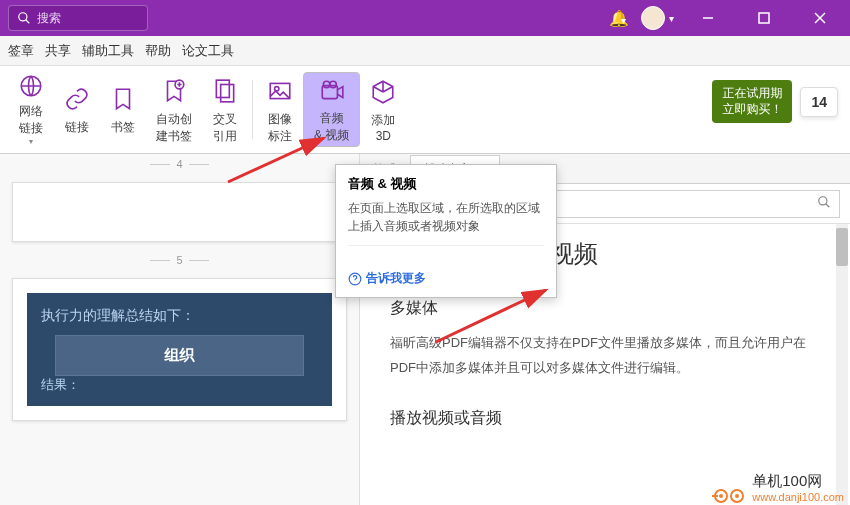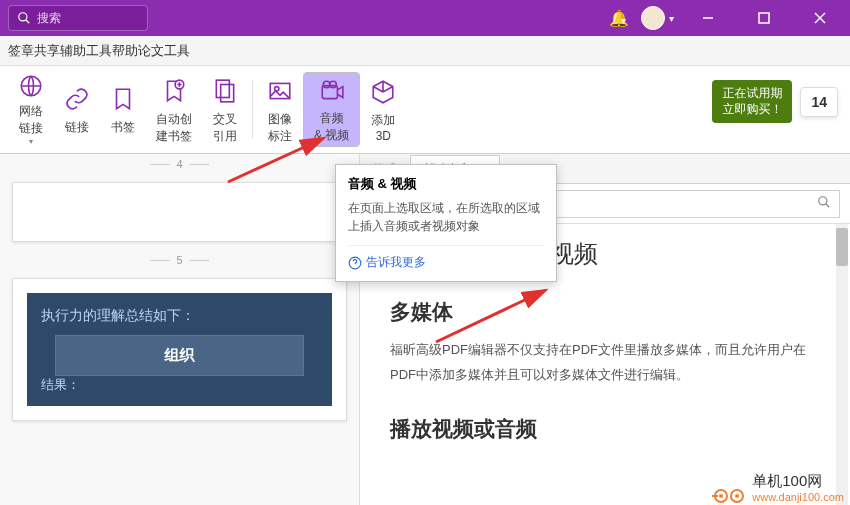--- a/index.html
+++ b/index.html
@@ -9,21 +9,21 @@
   .search-box { display: flex; align-items: center; background: #7a1e9c; border-radius: 4px; height: 26px; padding: 0 8px; width: 140px; border: 1px solid rgba(255,255,255,0.3); }
   .search-box svg { width: 14px; height: 14px; fill: #fff; }
   .search-box input { background: transparent; border: none; color: #fff; font-size: 12px; padding-left: 6px; width: 100px; outline: none; }
   .search-box input::placeholder { color: rgba(255,255,255,0.8); }
   .titlebar-right { margin-left: auto; display: flex; align-items: center; gap: 12px; }
   .win-btn { width: 44px; height: 36px; display: flex; align-items: center; justify-content: center; color: #fff; cursor: pointer; }
   .avatar { width: 24px; height: 24px; border-radius: 50%; background: #f5e6d3; border: 1px solid #fff; }
   .bell { color: #fff; font-size: 16px; }
   .down { color: #fff; font-size: 10px; margin-left: -8px; }
   
-  .menubar { height: 30px; background: #f5f5f5; display: flex; align-items: center; padding: 0 8px; font-size: 13px; gap: 0; border-bottom: 1px solid #e0e0e0; }
+  .menubar { height: 30px; background: #f5f5f5; display: flex; align-items: center; padding: 0 8px; font-size: 13px; gap: 11px; border-bottom: 1px solid #e0e0e0; }
   .menu-item { color: #333; cursor: pointer; }
   
   .toolbar { height: 88px; background: #fff; display: flex; align-items: stretch; padding: 6px 8px; border-bottom: 1px solid #d0d0d0; position: relative; }
   .tool-item { display: flex; flex-direction: column; align-items: center; justify-content: center; padding: 2px 10px; font-size: 12px; color: #444; text-align: center; cursor: pointer; border-radius: 4px; }
   .tool-item.active { background: #c4b5fd; border: 1px solid #c0c0c0; }
   .tool-icon { height: 32px; display: flex; align-items: center; justify-content: center; margin-bottom: 4px; }
   .tool-icon svg { width: 26px; height: 26px; stroke: #8c2db0; fill: none; stroke-width: 1.5; }
   .tool-sep { width: 1px; background: #e0e0e0; margin: 8px 4px; }
   .badge-box { position: absolute; right: 12px; top: 14px; display: flex; align-items: center; gap: 8px; }
   .trial-badge { background: #4d7c0f; color: #fff; font-size: 12px; padding: 6px 10px; border-radius: 4px; text-align: center; line-height: 1.3; }
@@ -36,36 +36,36 @@
   .page1 { height: 60px; background: #fff; margin: 8px 12px; border: 1px solid #ddd; box-shadow: 0 1px 3px rgba(0,0,0,0.1); }
   .page2-container { background: #fff; margin: 8px 12px 0 12px; border: 1px solid #ddd; box-shadow: 0 1px 3px rgba(0,0,0,0.1); padding: 14px; }
   .page2 { background: #2d4a6b; color: #fff; padding: 0 0 10px 0; }
   .page2-title { color: #b8d4f0; font-size: 14px; padding: 14px 14px 10px 14px; }
   .table-head { background: #4a6585; text-align: center; padding: 10px; font-size: 15px; font-weight: bold; border: 1px solid #5a7595; margin: 0 28px; }
   .page2-result { color: #b8d4f0; font-size: 13px; padding: 0 14px 2px 14px; }
   
   .tooltip { position: absolute; left: 335px; top: 10px; width: 222px; background: #fff; border: 1px solid #c0c0c0; box-shadow: 0 3px 10px rgba(0,0,0,0.2); padding: 10px 12px; z-index: 20; font-size: 12px; }
   .tooltip h4 { font-size: 13px; font-weight: bold; margin-bottom: 6px; }
   .tooltip p { color: #555; line-height: 1.5; margin-bottom: 10px; }
-  .tooltip .more { color: #2d6cdf; display: flex; align-items: center; gap: 4px; cursor: pointer; font-weight: normal; border-top: 1px solid #eee; padding-top: 8px; }
+  .tooltip .more { color: #2d6cdf; display: flex; align-items: center; gap: 4px; cursor: pointer; font-weight: bold; border-top: 1px solid #eee; padding-top: 24px; }
   .tooltip .more svg { width: 14px; height: 14px; fill: none; stroke: #2d6cdf; stroke-width: 2; }
   
   .help-area { flex: 1; display: flex; flex-direction: column; background: #fff; }
   .help-tabs { height: 30px; display: flex; align-items: flex-end; border-bottom: 1px solid #d0d0d0; background: #f5f5f5; }
   .help-tab { padding: 5px 12px; font-size: 12px; background: #f5f5f5; border: 1px solid transparent; border-bottom: none; color: #666; }
   .help-tab.active { background: #fff; border: 1px solid #d0d0d0; border-bottom: 1px solid #fff; margin-bottom: -1px; display: flex; align-items: center; gap: 6px; }
   .help-tab .close-x { color: #888; cursor: pointer; }
   .help-nav { height: 40px; display: flex; align-items: center; padding: 0 10px; gap: 6px; border-bottom: 1px solid #e0e0e0; }
   .nav-btn { width: 24px; height: 24px; border-radius: 50%; border: 1px solid #ccc; display: flex; align-items: center; justify-content: center; color: #888; cursor: pointer; }
   .help-search { flex: 1; height: 28px; border: 1px solid #d0d0d0; display: flex; align-items: center; padding: 0 8px; margin-left: 4px; }
   .help-search input { flex: 1; border: none; font-size: 12px; outline: none; }
   .help-search .sq { color: #888; }
   .help-body { flex: 1; padding: 14px 30px; overflow: hidden; position: relative; }
   .help-body h1 { font-size: 24px; font-weight: 500; color: #333; margin-bottom: 20px; }
-  .help-body h2 { font-size: 21px; font-weight: 700; color: #333; margin-bottom: 12px; margin-top: 28px; }
+  .help-body h2 { font-size: 16px; font-weight: 400; color: #333; margin-bottom: 12px; margin-top: 28px; }
   .help-body p { font-size: 13px; color: #555; line-height: 1.9; }
   .scrollbar-track { position: absolute; right: 2px; top: 0; bottom: 0; width: 12px; background: #f0f0f0; }
   .scrollbar-thumb { position: absolute; right: 2px; top: 4px; width: 12px; height: 38px; background: #bfbfbf; border-radius: 2px; }
   
   .arrow1 { position: absolute; left: 218px; top: 132px; z-index: 30; pointer-events: none; }
   .arrow2 { position: absolute; left: 428px; top: 282px; z-index: 30; pointer-events: none; }
   .watermark { position: absolute; right: 6px; bottom: 2px; z-index: 50; display: flex; align-items: flex-end; gap: 8px; font-size: 15px; }
   .wm-logo { display: flex; gap: 2px; }
   .wm-dot { width: 14px; height: 14px; border: 2px solid #f08030; border-radius: 50%; position: relative; }
   .wm-dot.l::after { content: ""; position: absolute; left: -4px; top: 4px; width: 6px; height: 2px; background: #f08030; }

